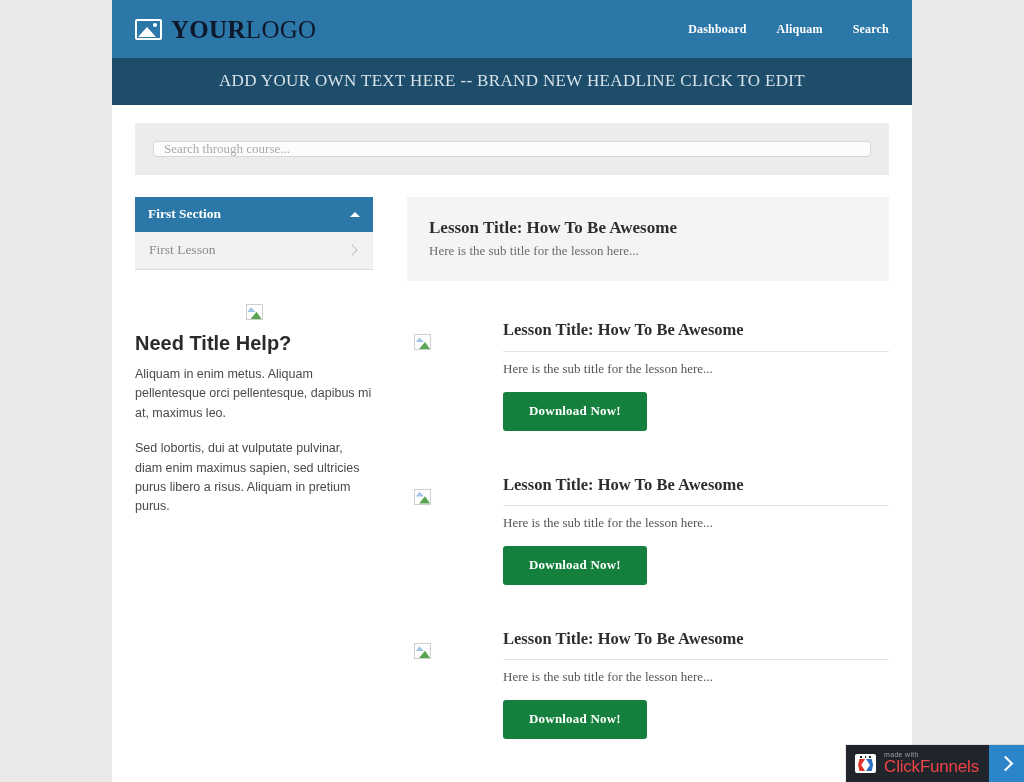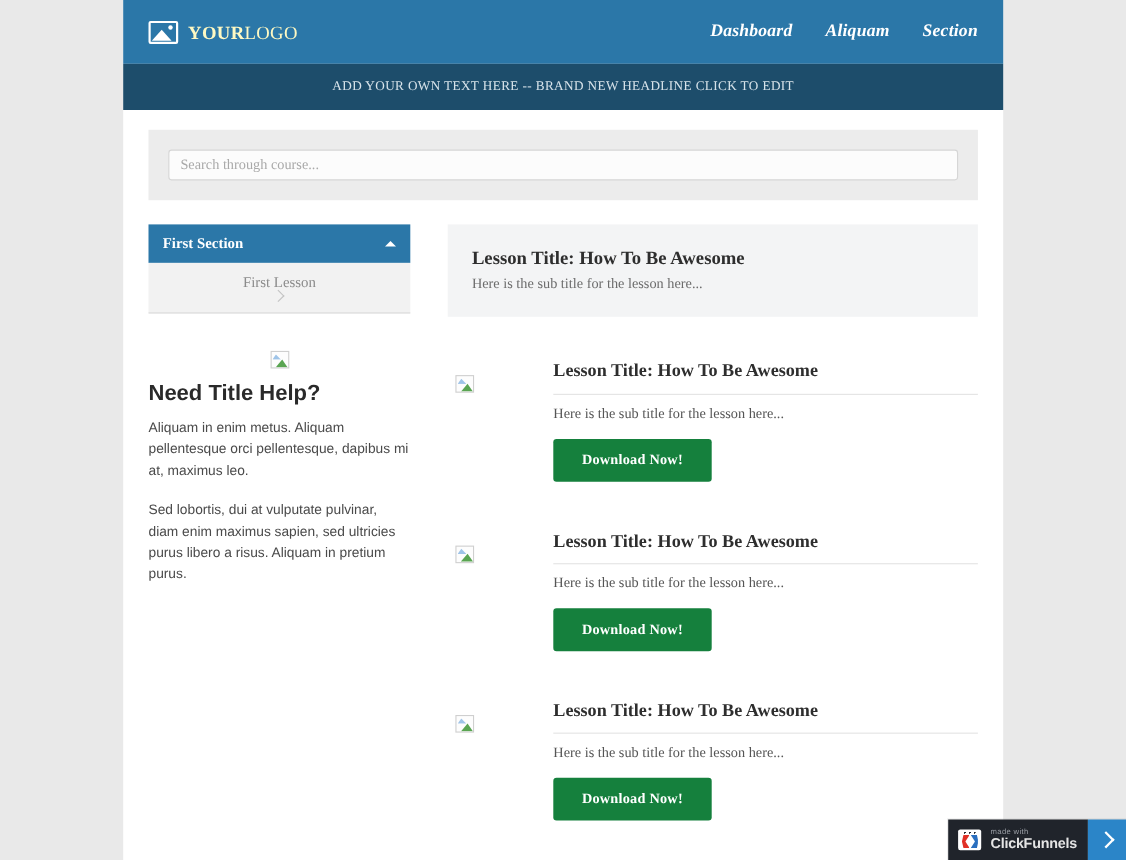--- a/index.html
+++ b/index.html
@@ -67,69 +67,68 @@
     
     content: "";
     position: absolute;
     right: 3px;
     top: 2px;
     width: 4px; height: 4px;
     border-radius: 50%;
     background: #ffffff;
   }
   .brand-text {
-    color: #fef9c3;
-    font-size: 17px;
+    color: #0f172a;
+    font-size: 25px;
     letter-spacing: 0.3px;
     line-height: 1;
     white-space: nowrap;
   }
   .brand-text .b-bold { font-weight: bold; }
   .brand-text .b-light { font-weight: normal; }
 
   .nav-links {
     display: flex;
     align-items: center;
     gap: 30px;
   }
   .nav-links a {
     color: #ffffff;
-    font-size: 16px;
+    font-size: 12px;
     font-weight: bold;
     text-decoration: none;
     letter-spacing: 0.2px;
-    font-style: italic;
   }
 
   
   .headline {
     background: #1d4d6b;
     color: #d7e3ea;
     text-align: center;
-    font-size: 12px;
+    font-size: 17px;
     letter-spacing: 0.35px;
     padding: 13px 10px 14px 10px;
     box-sizing: border-box;
   }
 
   
   .search-wrap {
     padding: 18px 0 0 0;
   }
   .search-panel {
     margin: 0 23px;
     background: #ececec;
     padding: 18px;
     box-sizing: border-box;
   }
   .search-input {
     display: block;
     width: 100%;
     box-sizing: border-box;
-    height: 28px;
+    height: 16px;
     border: 1px solid #d6d6d6;
     border-radius: 3px;
     background: #fcfcfc;
     padding: 3px 10px;
     font-family: "Liberation Serif", serif;
     font-size: 13px;
     color: #555;
     outline: none;
   }
   .search-input::placeholder { color: #a9a9a9; }
@@ -166,21 +165,20 @@
   .lesson-item {
     background: #f2f2f2;
     border-bottom: 1px solid #dadada;
     color: #8b8b8b;
     font-size: 13.5px;
     padding: 10px 14px 11px 14px;
     display: flex;
     align-items: center;
     justify-content: space-between;
     cursor: pointer;
-    flex-direction: column;
   }
   .chev-right {
     width: 7px; height: 7px;
     border-top: 1.6px solid #c3c3c3;
     border-right: 1.6px solid #c3c3c3;
     transform: rotate(45deg);
     margin-right: 3px;
   }
 
   
@@ -348,23 +346,23 @@
     clip-path: polygon(0 0, 80% 0, 100% 50%, 80% 100%, 0 100%, 55% 50%);
   }
   .cf-text { line-height: 1.05; }
   .cf-made {
     color: #9b9fa6;
     font-size: 7px;
     letter-spacing: 0.3px;
     display: block;
   }
   .cf-name {
-    color: #e5e5e5;
-    font-size: 13px;
-    font-weight: bold;
+    color: #ef4444;
+    font-size: 17px;
+    font-weight: normal;
     letter-spacing: -0.2px;
     display: block;
   }
   .cf-arrow {
     background: #2b85c8;
     width: 35px;
     display: flex;
     align-items: center;
     justify-content: center;
     cursor: pointer;
@@ -385,21 +383,21 @@
   <div class="topbar">
     <a class="brand" href="#">
       <span class="brand-icon"></span>
       <span class="brand-text">
         <span class="b-bold">YOUR</span><span class="b-light">LOGO</span>
       </span>
     </a>
     <nav class="nav-links">
       <a href="#">Dashboard</a>
       <a href="#">Aliquam</a>
-      <a href="#">Section</a>
+      <a href="#">Search</a>
     </nav>
   </div>
 
   <div class="headline">ADD YOUR OWN TEXT HERE -- BRAND NEW HEADLINE CLICK TO EDIT</div>
 
   <div class="search-wrap">
     <div class="search-panel">
       <input class="search-input" type="text" placeholder="Search through course..." style="">
     </div>
   </div>

